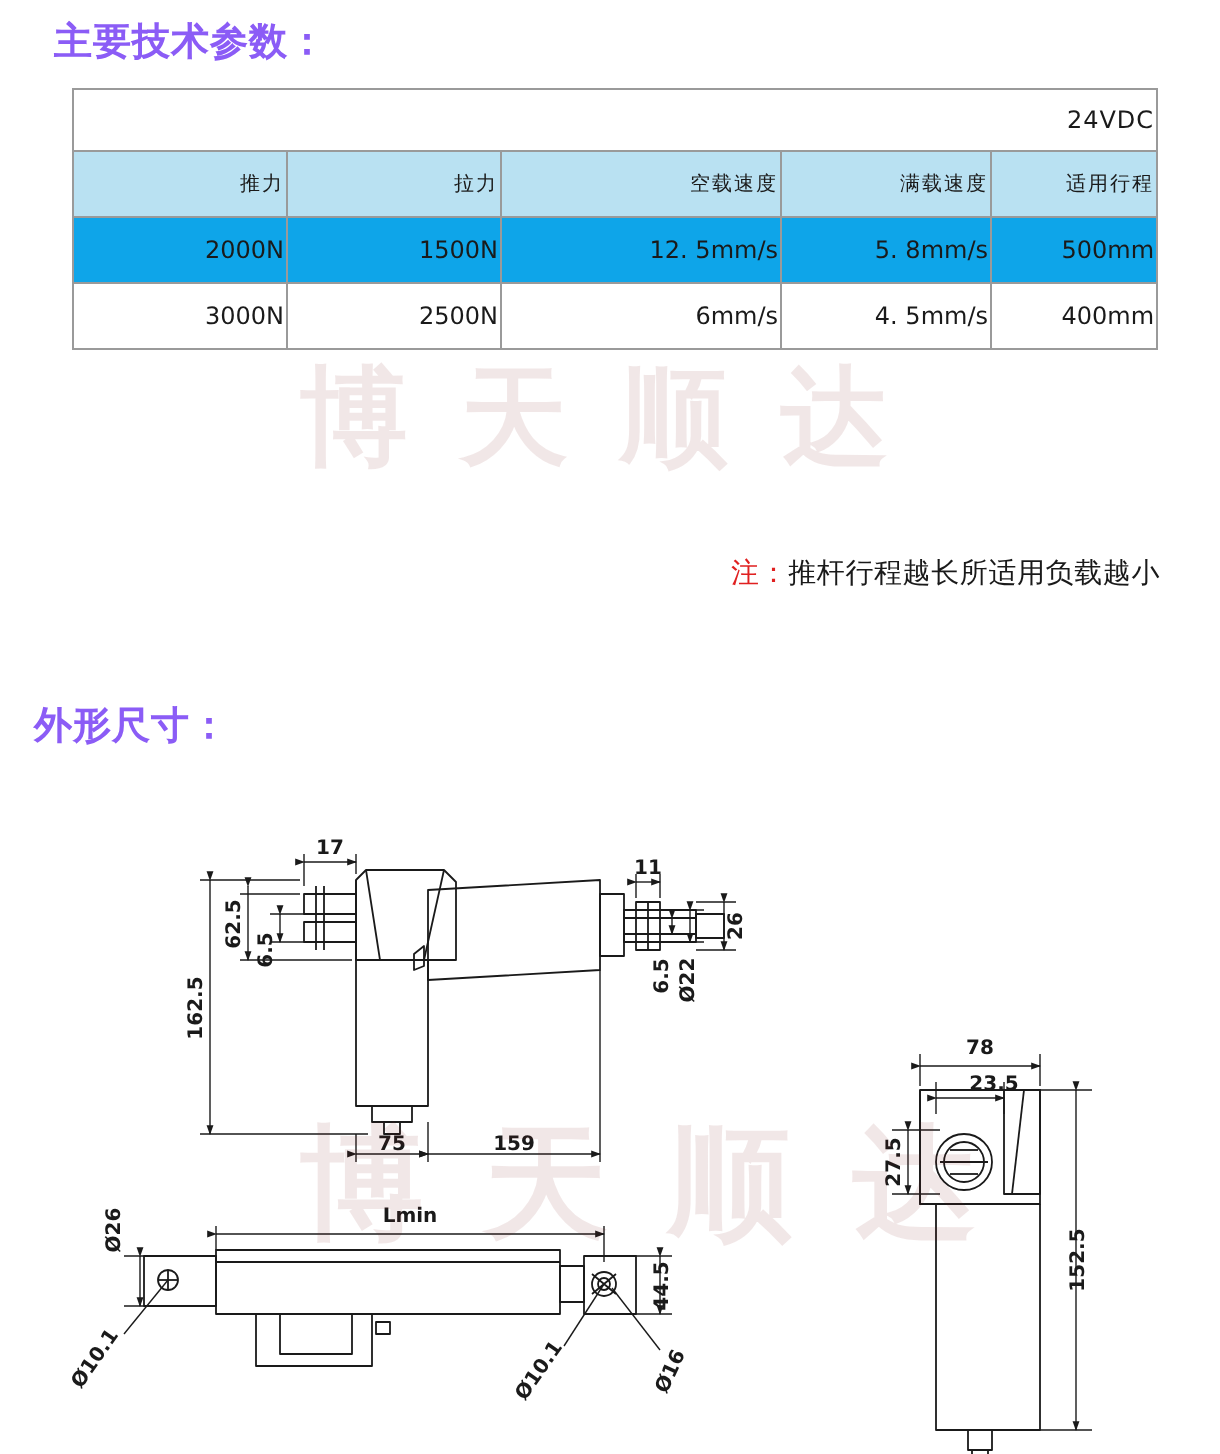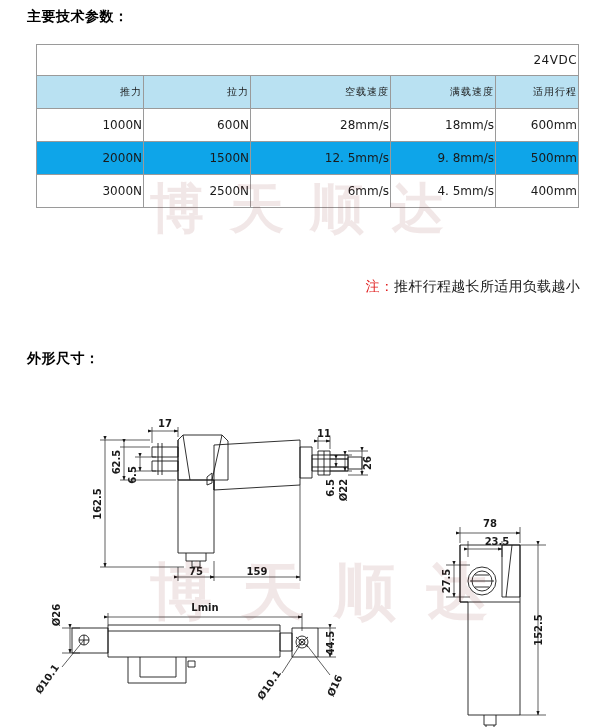--- a/index.html
+++ b/index.html
@@ -12,28 +12,28 @@
     background: #ffffff;
     font-family: "DejaVu Sans", "Liberation Sans", sans-serif;
     position: relative;
     overflow: hidden;
     color: #000;
   }
 
   
   .section-heading {
     position: absolute;
-    font-size: 14px;
+    font-size: 19px;
     font-weight: bold;
-    color: #000000;
+    color: #8b5cf6;
     letter-spacing: 0.5px;
     white-space: nowrap;
   }
   #heading-specs { left: 27px; top: 8px; }
-  #heading-dims  { left: 27px; top: 350px; }
+  #heading-dims  { left: 17px; top: 350px; }
 
   
   .spec-table-wrap {
     position: absolute;
     left: 36px;
     top: 44px;
     width: 542px;
   }
   table.spec-table {
     border-collapse: collapse;
@@ -143,32 +143,25 @@
         <td class="voltage-cell" colspan="5">24VDC</td>
       </tr>
       <tr class="header-row">
         <td>推力</td>
         <td>拉力</td>
         <td>空载速度</td>
         <td>满载速度</td>
         <td>适用行程</td>
       </tr>
 
-      <tr class="data-row row-odd">
-        <td>1000N</td>
-        <td>600N</td>
-        <td>28mm/s</td>
-        <td>18mm/s</td>
-        <td>600mm</td>
-      </tr>
       <tr class="data-row row-even">
         <td>2000N</td>
         <td>1500N</td>
         <td>12. 5mm/s</td>
-        <td>9. 8mm/s</td>
+        <td>5. 8mm/s</td>
         <td>500mm</td>
       </tr>
       <tr class="data-row row-odd">
         <td>3000N</td>
         <td>2500N</td>
         <td>6mm/s</td>
         <td>4. 5mm/s</td>
         <td>400mm</td>
       </tr>
     </tbody>

